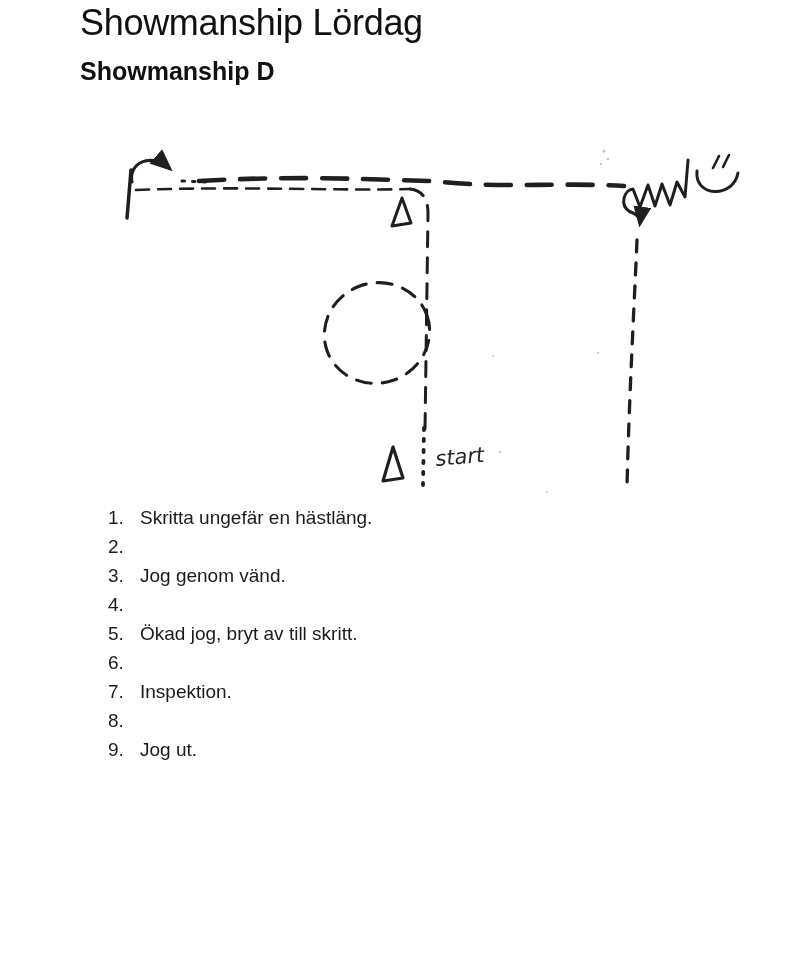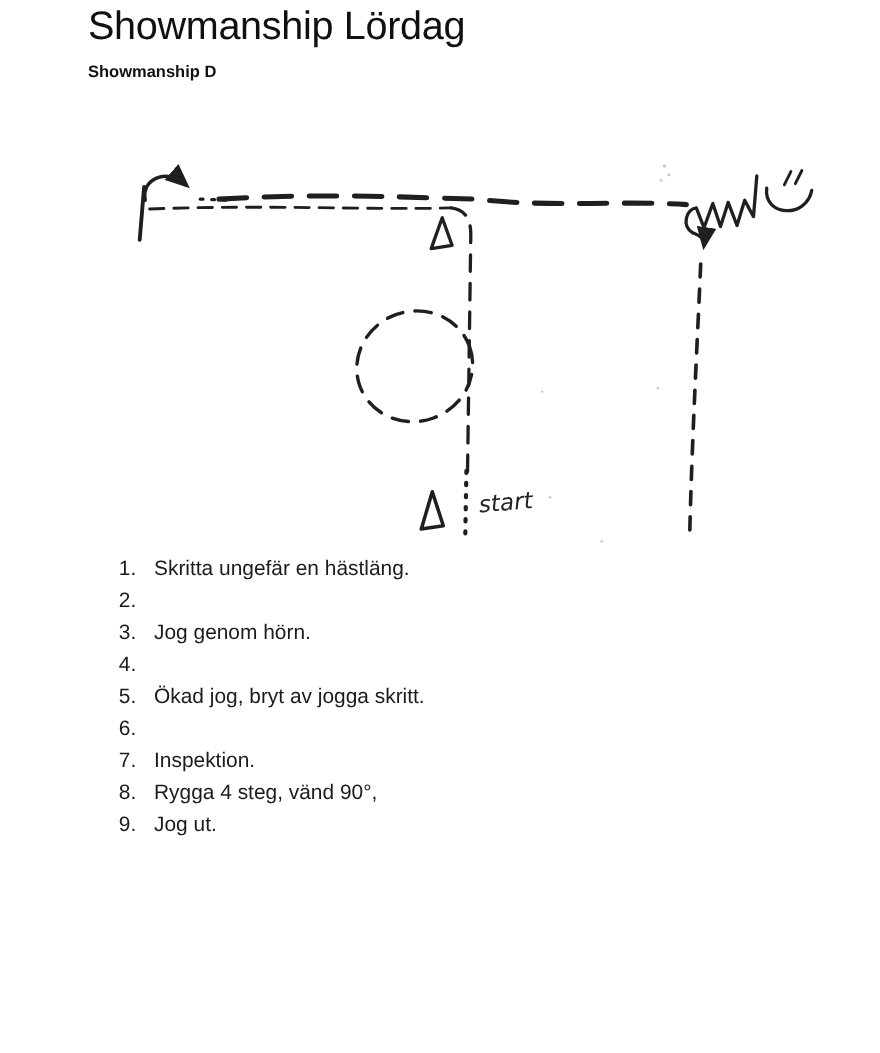--- a/index.html
+++ b/index.html
@@ -13,21 +13,21 @@
   }
   .title {
     position: absolute; left: 80px; top: 2px;
     margin: 0;
     font-size: 36px; font-weight: 400; letter-spacing: -0.3px;
     color: #101010;
   }
   .subtitle {
     position: absolute; left: 80px; top: 57px;
     margin: 0;
-    font-size: 15px; font-weight: 700;
+    font-size: 25px; font-weight: 700;
     color: #101010;
   }
   .diagram {
     position: absolute; left: 0; top: 0;
     width: 800px; height: 510px;
   }
   .steps {
     position: absolute; left: 108px; top: 503px;
     margin: 0; padding: 0; list-style: none;
     font-size: 19px; color: #1b1b1b;
@@ -108,37 +108,36 @@
 <ol class="steps">
   <li>
     <span class="num">1.</span>
     <span class="txt">Skritta ungefär en hästläng.</span>
   </li>
   <li>
     <span class="num">2.</span>
   </li>
   <li>
     <span class="num">3.</span>
-    <span class="txt">Jog genom hörn.</span>
+    <span class="txt">Jog genom vänd.</span>
   </li>
   <li>
     <span class="num">4.</span>
   </li>
   <li>
     <span class="num">5.</span>
-    <span class="txt">Ökad jog, bryt av jogga skritt.</span>
+    <span class="txt">Ökad jog, bryt av till skritt.</span>
   </li>
   <li>
     <span class="num">6.</span>
   </li>
   <li>
     <span class="num">7.</span>
     <span class="txt">Inspektion.</span>
   </li>
   <li>
     <span class="num">8.</span>
-    <span class="txt">Rygga 4 steg, vänd 90°,</span>
   </li>
   <li>
     <span class="num">9.</span>
     <span class="txt">Jog ut.</span>
   </li>
 </ol>
 
 </body></html>

